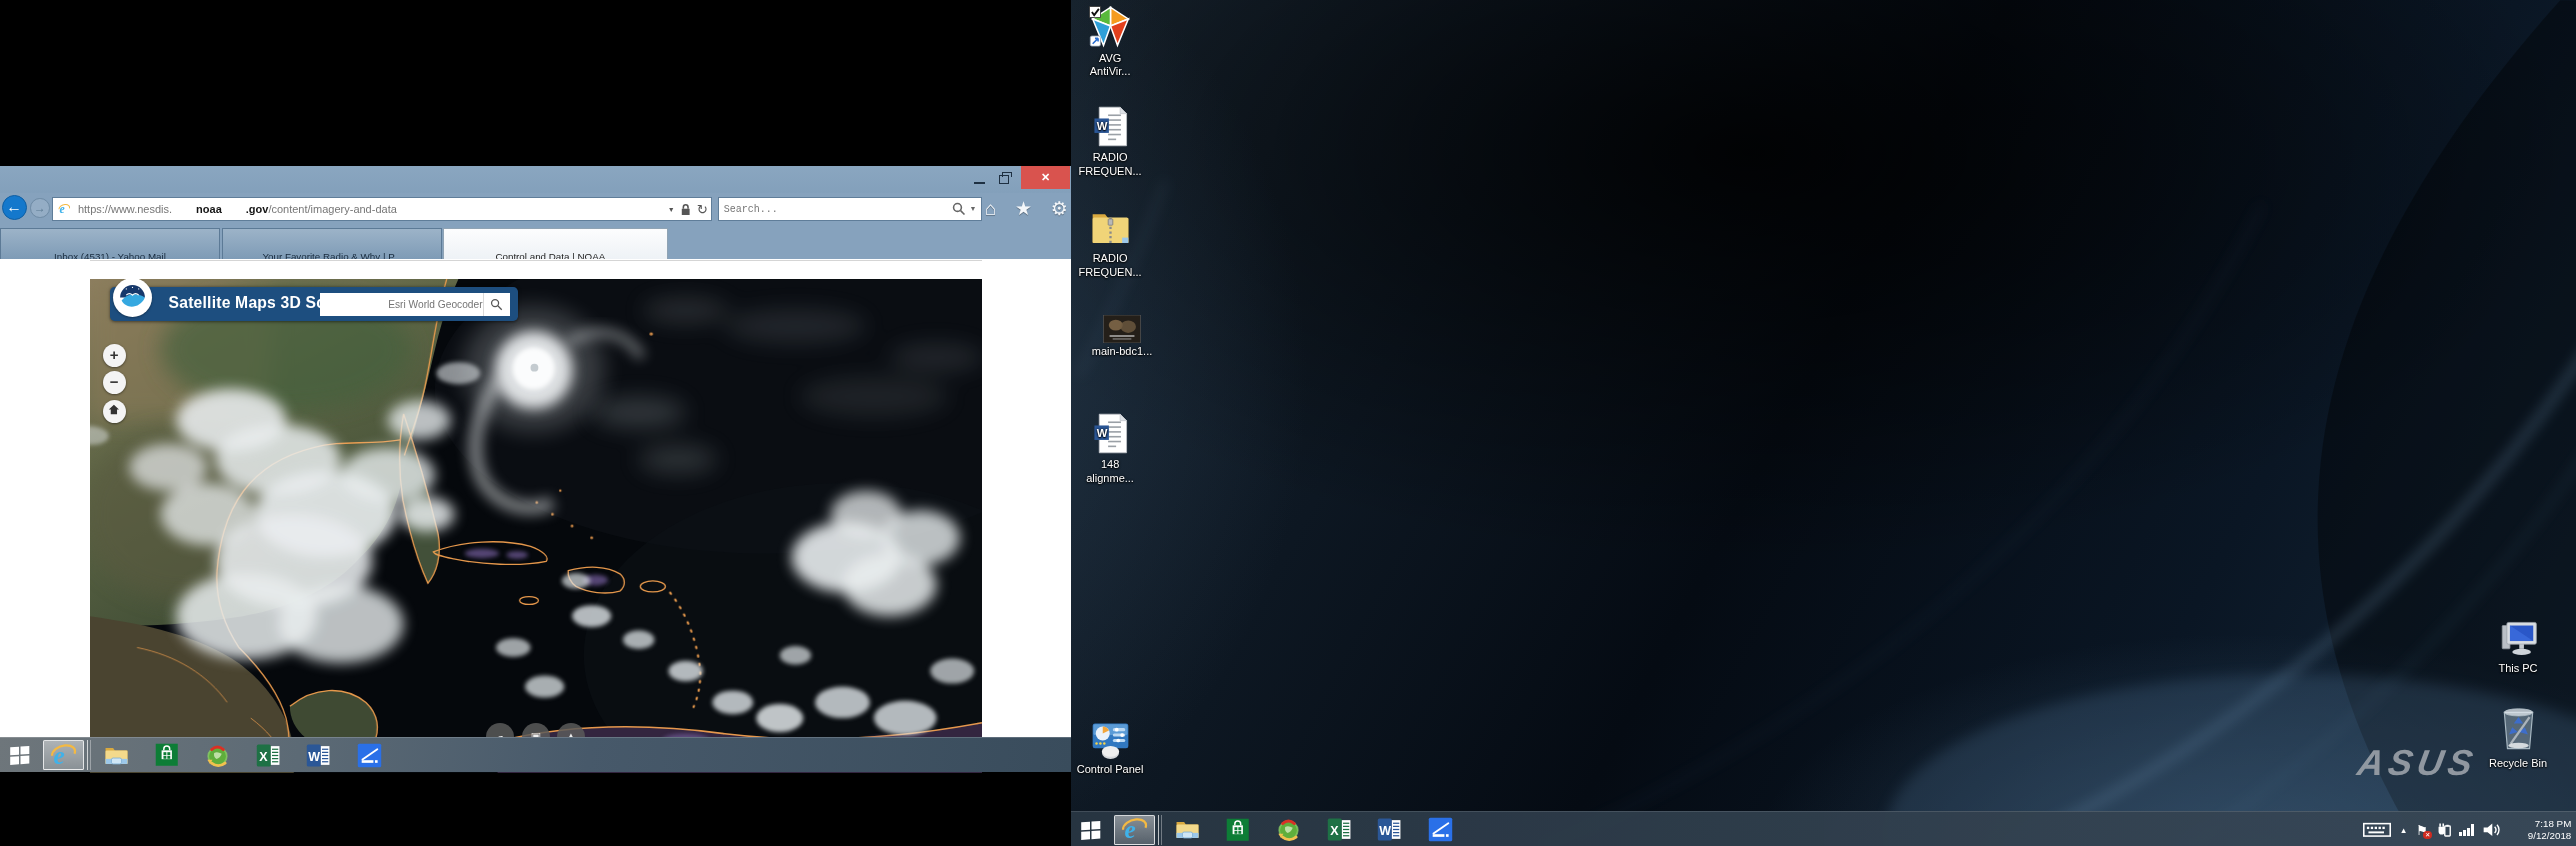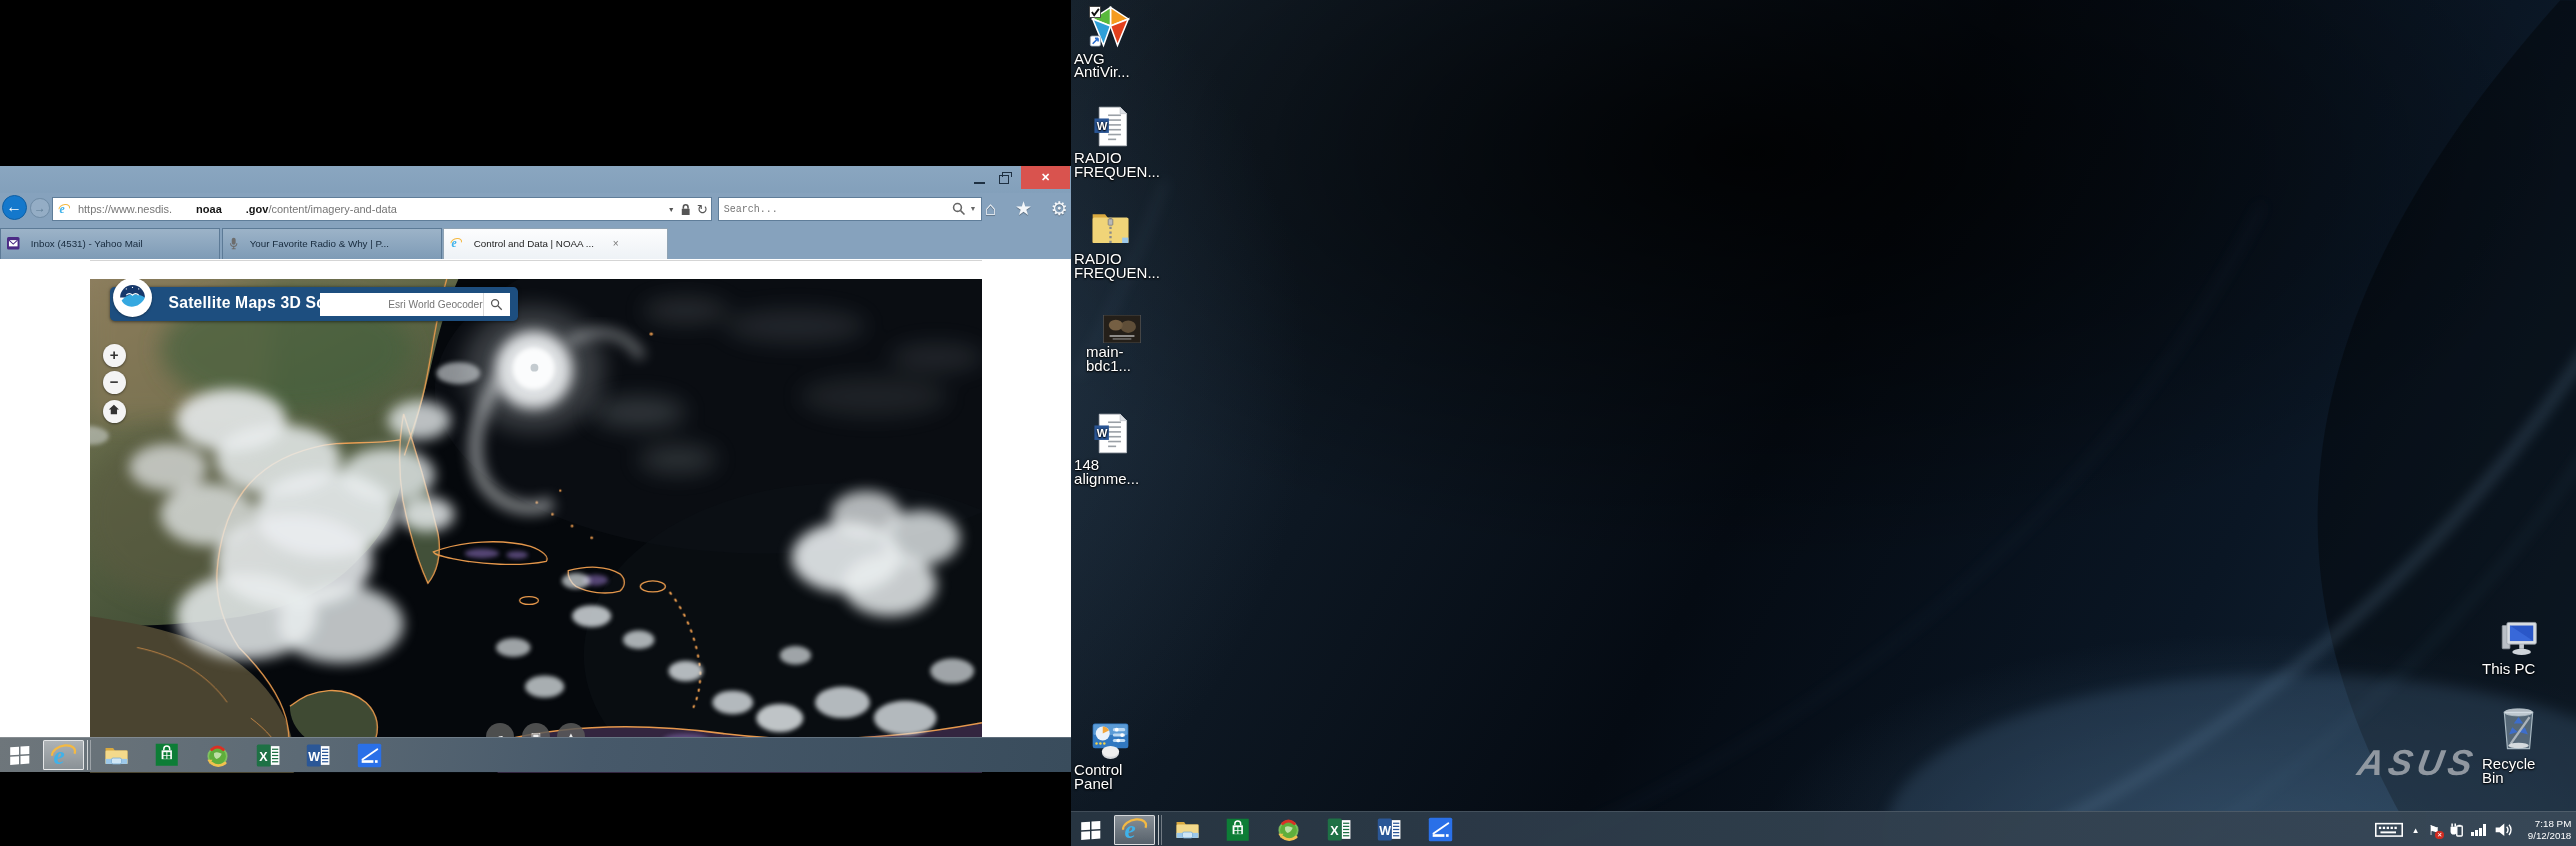--- a/index.html
+++ b/index.html
@@ -51,21 +51,21 @@
                         font-size:10px; color:#444; font-family:Liberation Mono, monospace; background:transparent;}
   #search-tools { position:absolute; right:4.7px; top:3.9px; display:flex; align-items:center; gap:3.9px; color:#666; }
   .toolbar-icons { position:absolute; right:3.1px; top:1.6px; width:83px; height:27px; display:flex;
                    align-items:center; justify-content:space-between; color:#f4f7fa; }
   .toolbar-icons span { font-size:19px; line-height:23.5px; text-shadow:0 0.8px 0.8px rgba(0,0,0,.35); }
 
   
   #tabbar { position:absolute; left:0; top:60px; width:1071px; height:32px; }
   .tab { position:absolute; top:1.6px; height:31px; border:0.8px solid #5c7a96; border-bottom:none;
          background:linear-gradient(#9cb3c8,#7e9bb6); font-size:9.8px; color:#16293c;
-         padding:0 6.3px; display:flex; align-items:center; gap:11px; white-space:nowrap; overflow:hidden; }
+         padding:0 6.3px; display:flex; align-items:center; gap:22px; white-space:nowrap; overflow:hidden;flex-direction:column; }
   .tab.active { background:linear-gradient(#fdfdfe 0%,#eef2f6 100%); border-color:#8fa3b4; color:#222; z-index:2; }
   .tab .close-x { margin-left:7.8px; color:#777; font-size:10.2px; }
   #tab-0 { left:0;   width:220px; }
   #tab-1 { left:222px; width:220px; }
   #tab-2 { left:443px; width:225px; }
 
   
   #content { position:absolute; left:0; top:93px; width:1071px; height:513px; background:#fff; }
   #page-topline { position:absolute; left:90px; top:0.8px; width:892px; height:0.8px; background:#d5d5d5; }
 
@@ -97,27 +97,27 @@
      border-top:0.8px solid rgba(255,255,255,.12); padding-left:6.3px; }
   .tb-item { width:27px; height:27px; margin-right:23.5px; display:flex; align-items:center; justify-content:center; }
   .tb-start { margin-right:9.4px; }
   .tb-active { width:41px; height:30px; background:linear-gradient(rgba(255,255,255,.45),rgba(255,255,255,.22));
                border:0.8px solid rgba(255,255,255,.75); border-radius:1.6px; margin-right:3.1px;
                display:flex; align-items:center; justify-content:center; }
   .tb-sep { width:3.9px; height:30px; border-left:0.8px solid rgba(255,255,255,.7); border-right:0.8px solid rgba(255,255,255,.35); margin-right:12.5px; }
 
   
   #tray { position:absolute; right:4.7px; top:0; height:36px; display:flex; align-items:center; gap:8.6px; color:#fff; }
-  #tray-clock { text-align:right; font-size:9.8px; line-height:11.8px; margin-left:6px; }
+  #tray-clock { text-align:right; font-size:9.8px; line-height:11.8px; margin-left:18px; }
   .tray-glyph { color:#fff; font-size:11px; }
   #signal-bars { display:flex; align-items:flex-end; gap:1.6px; height:12.5px; }
   #signal-bars i { width:2.4px; background:#fff; display:block; }
 
   
-  .desk-icon { position:absolute; width:72px; text-align:left; color:#fff; font-size:15px;
+  .desk-icon { position:absolute; width:72px; text-align:center; color:#fff; font-size:11px;
                text-shadow:0 0.8px 1.6px #000, 0 0 2.4px #000; line-height:13.3px; }
   .desk-icon .art { display:flex; justify-content:center; margin-bottom:2.4px; }
 
   #asus-logo { position:absolute; left:1287px; top:742px; font-size:36px; font-style:italic; font-weight:bold;
                color:#969da5; letter-spacing:4.7px; transform:skewX(-10deg); opacity:.95;
                font-family:"Liberation Sans",sans-serif; }
 </style>
 </head>
 <body>
 

